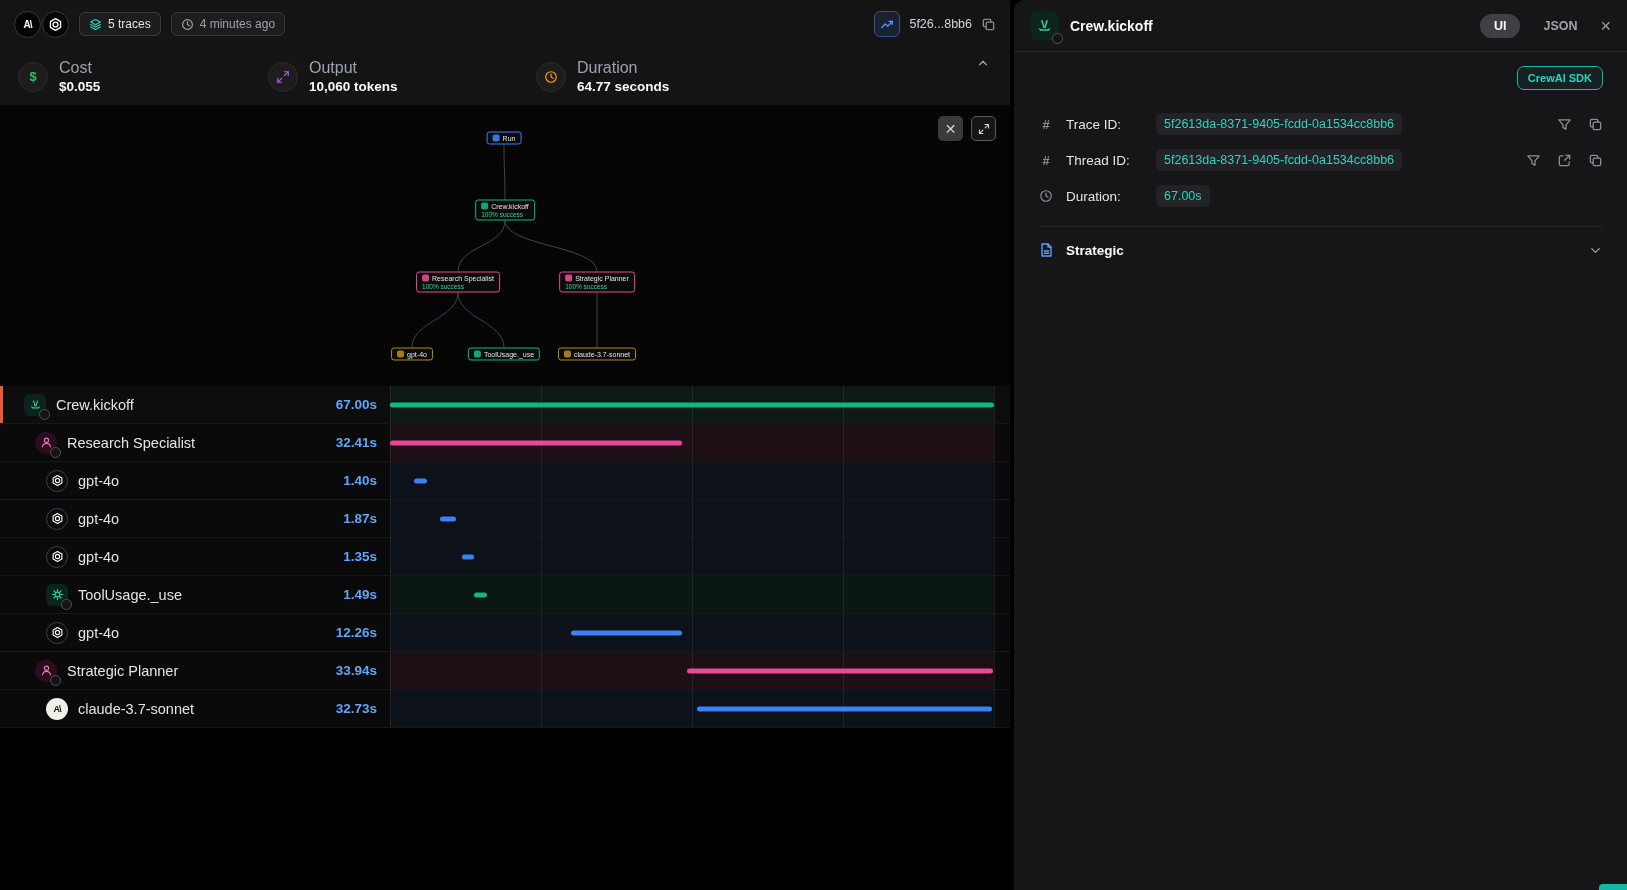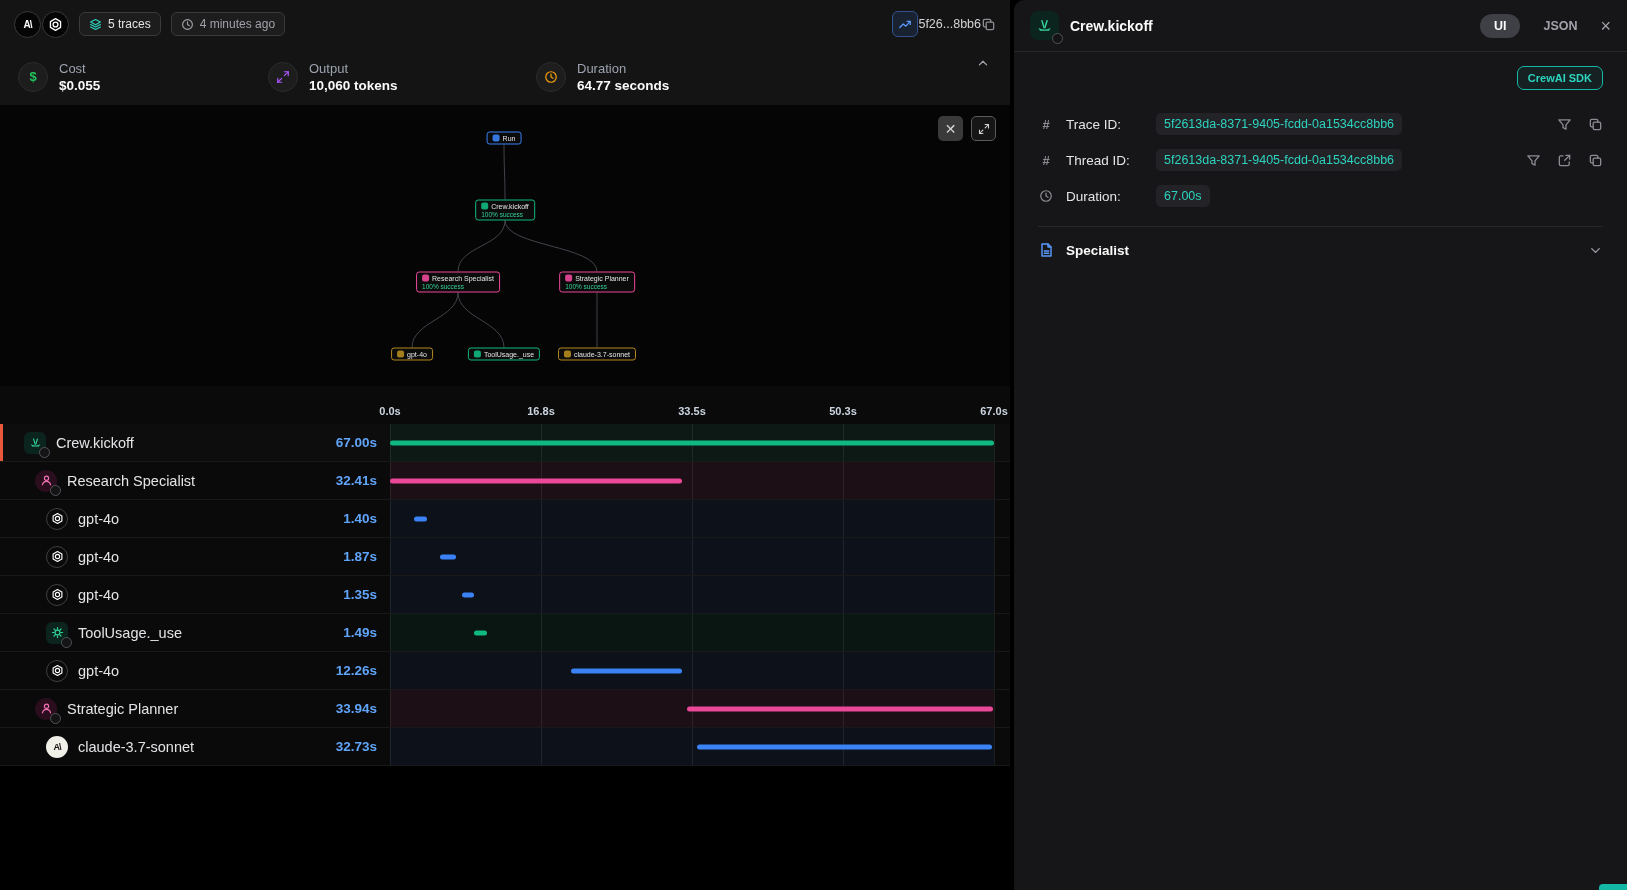--- a/index.html
+++ b/index.html
@@ -21,34 +21,34 @@
   .topbar { height:48px; background:#141414; display:flex; align-items:center; padding:0 14px; gap:10px; }
   .logo-circ { width:27px; height:27px; border-radius:50%; background:#050505; border:1px solid #3a3a3a;
                display:flex; align-items:center; justify-content:center; color:#fff; flex:none; }
   .logo-circ.openai { margin-left:-9px; z-index:2; }
   .logo-circ .ic { width:15px; height:15px; }
   .logo-circ .aglyph { font-size:10px; font-weight:bold; letter-spacing:-1px; }
   .badge-pill { display:flex; align-items:center; gap:6px; border:1px solid #3a3a3a; background:#1d1d1d;
                 border-radius:6px; padding:4px 9px; font-size:12px; color:#e4e4e7; cursor:pointer; }
   .badge-pill .ic { width:13px; height:13px; }
   .badge-pill.time { color:#a1a1aa; }
-  .tb-right { margin-left:auto; display:flex; align-items:center; }
+  .tb-right { margin-left:auto; display:flex; align-items:center; gap:9px; }
   .metrics-btn { width:26px; height:26px; border-radius:6px; border:1px solid #31528f; background:rgba(59,130,246,.13);
                  color:#5b9bff; display:flex; align-items:center; justify-content:center; cursor:pointer; }
   .metrics-btn .ic { width:14px; height:14px; }
   .trace-short { font-size:12.5px; color:#d4d4d8; }
   .copy-btn { color:#8b8b93; width:15px; height:15px; cursor:pointer; }
 
   .stats { height:57px; background:#141414; display:grid; grid-template-columns:250px 268px 296px 1fr;
            align-items:center; padding:0 18px; position:relative; }
   .stat { display:flex; align-items:center; gap:11px; }
   .stat-ic { width:30px; height:30px; border-radius:50%; background:#1d1d1d; border:1px solid #2c2c2c;
              display:flex; align-items:center; justify-content:center; font-weight:bold; font-size:13px; flex:none; }
   .stat-ic .ic { width:14px; height:14px; }
-  .stat-label { font-size:13px; color:#9ca3af; }
+  .stat-label { font-size:16px; color:#9ca3af; }
   .stat-value { font-size:13.5px; font-weight:bold; color:#fafafa; margin-top:2px; }
   .stats-collapse { position:absolute; right:20px; top:8px; color:#a1a1aa; width:14px; height:14px; cursor:pointer; }
 
   
   .graph { height:281px; background:#050505; position:relative; overflow:hidden; }
   .graph-edges { position:absolute; left:0; top:0; }
   .g-ctrl { position:absolute; top:11px; right:14px; display:flex; gap:8px; z-index:5; }
   .g-btn { width:25px; height:25px; border-radius:5px; display:flex; align-items:center; justify-content:center;
            color:#d4d4d4; cursor:pointer; }
   .g-btn.close { background:#3a3a3a; font-size:14px; }
@@ -283,27 +283,20 @@
           </span>
         </div>
         <div class="g-node" style="left: 597px; top: 249px; border-color: rgb(180, 137, 30);">
           <span class="l1">
             <span class="dot" style="background:#b4891e"></span>
             <span>claude-3.7-sonnet</span>
           </span>
         </div>
       </div>
 
-    <div class="axis" id="axis">
-        <span style="left: 390px;">0.0s</span>
-        <span style="left: 541px;">16.8s</span>
-        <span style="left: 692px;">33.5s</span>
-        <span style="left: 843px;">50.3s</span>
-        <span style="left: 994px;">67.0s</span>
-      </div>
     <div class="rows" id="rows">
         <div class="grid-line" style="left: 390px;"></div>
         <div class="grid-line" style="left: 541px;"></div>
         <div class="grid-line" style="left: 692px;"></div>
         <div class="grid-line" style="left: 843px;"></div>
         <div class="grid-line" style="left: 994px;"></div>
         <div class="row sel">
           <div class="namecell" style="padding-left:24px">
             <span class="ric crew">
               <span class="ic">
@@ -538,21 +531,21 @@
           </div>
         </div>
       <div class="attrs">
         <span class="attr-ic ic" id="doc-ic">
             <svg viewBox="0 0 16 16" fill="none" stroke="currentColor" stroke-width="1.4" stroke-linecap="round" stroke-linejoin="round">
               <path d="M4 2 H10 L13 5 V14 H4 Z"></path>
               <path d="M10 2 V5 H13"></path>
               <path d="M6.3 9 H10.7 M6.3 11.3 H10.7"></path>
             </svg>
           </span>
-        <span class="attr-label">Specialist</span>
+        <span class="attr-label">Strategic</span>
         <span class="attr-chev ic" id="attr-chev">
             <svg viewBox="0 0 16 16" fill="none" stroke="currentColor" stroke-width="1.4" stroke-linecap="round" stroke-linejoin="round">
               <path d="M4 6 L8 10 L12 6"></path>
             </svg>
           </span>
       </div>
     </div>
   </div>
 
   <div class="chat-widget"></div>

